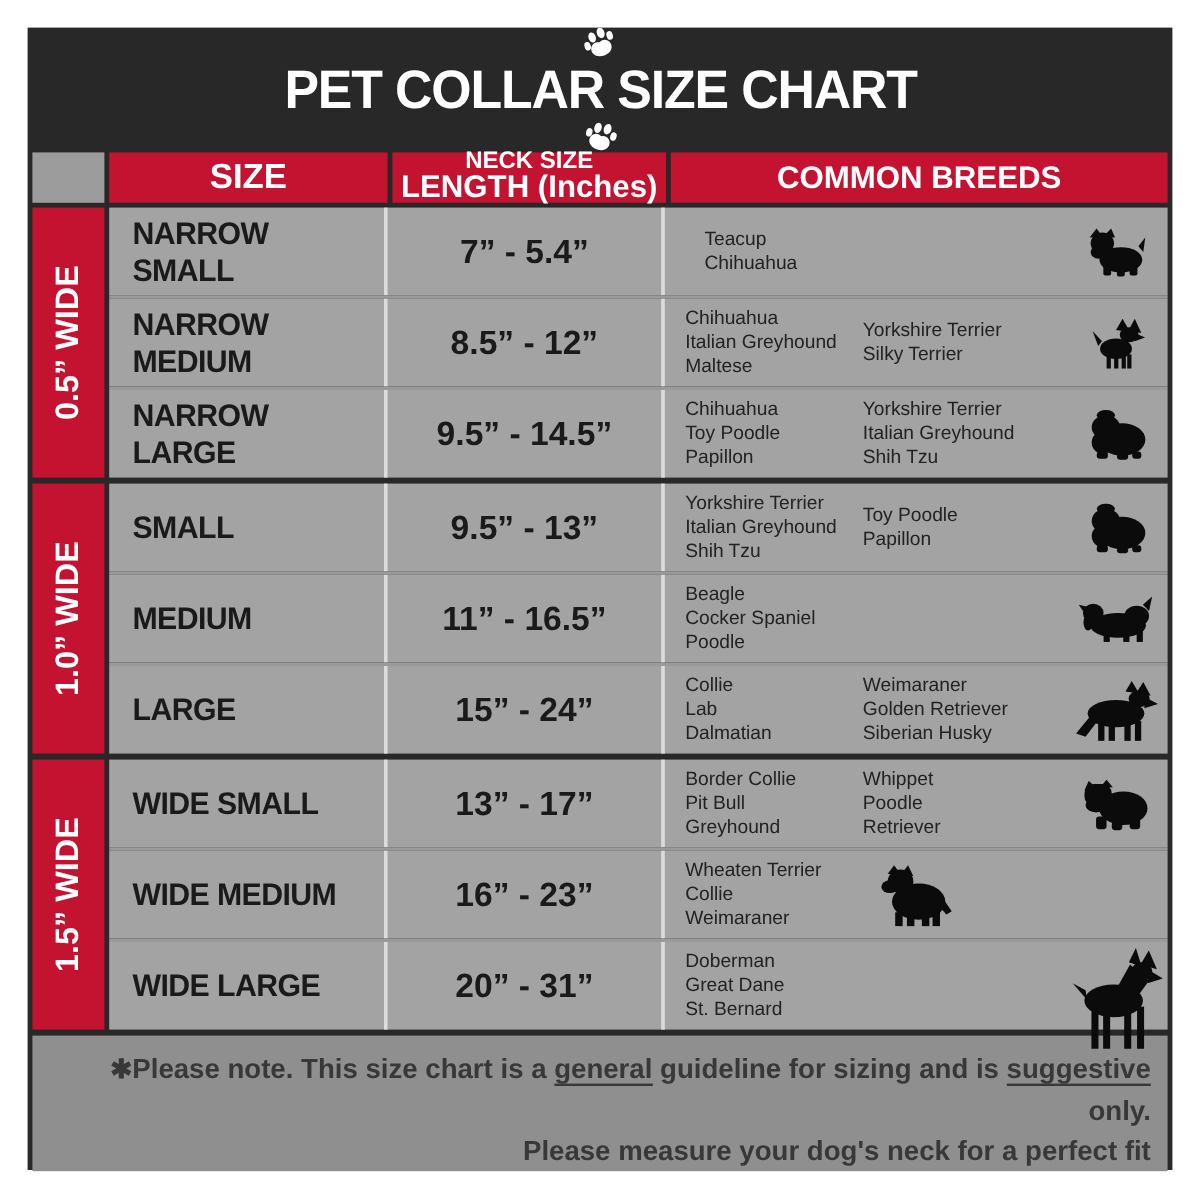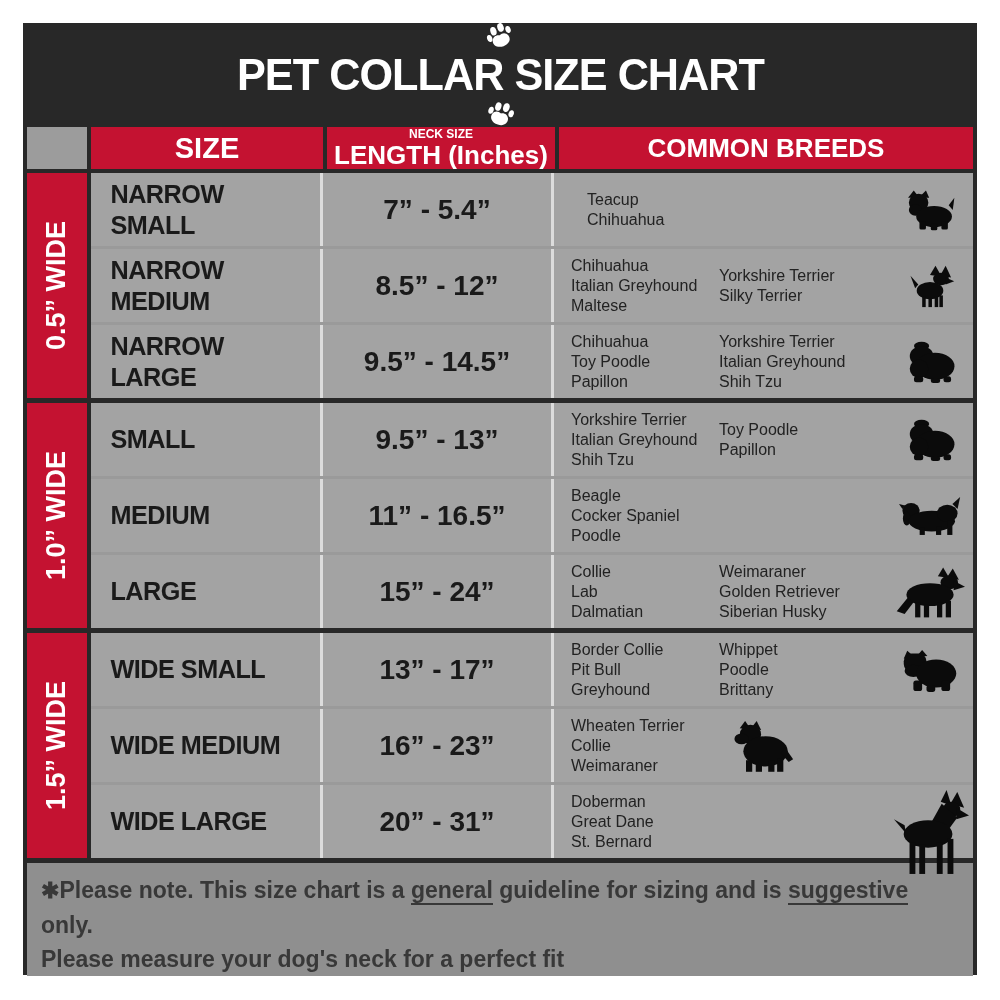--- a/index.html
+++ b/index.html
@@ -14,21 +14,21 @@
     letter-spacing:-1px; transform:scaleX(0.96); }
   .paw { width:52px; height:48px; }
 
   
   .thead { display:flex; gap:4px; margin:0 4px 4px; height:58px; }
   .corner { width:60px; background:#9C9C9C; }
   .hcell { background:#C41231; color:#ffffff; display:flex; flex-direction:column;
     align-items:center; justify-content:center; font-weight:bold; }
   .hcell.size { width:232px; font-size:29px; }
   .hcell.neck { width:228px; }
-  .hcell.neck .small { font-size:12px; line-height:15px; }
+  .hcell.neck .small { font-size:20px; line-height:15px; }
   .hcell.neck .big   { font-size:26px; line-height:27px; }
   .hcell.breeds { flex:1; font-size:26px; }
 
   
   .section { display:flex; gap:4px; margin:0 4px 5px; }
   .redbar { width:60px; background:#C41231; display:flex; align-items:center;
     justify-content:center; overflow:hidden; }
   .vlabel { color:#ffffff; font-weight:bold; font-size:27px; white-space:nowrap;
     transform:rotate(-90deg); letter-spacing:0px; }
   .rows { flex:1; display:flex; flex-direction:column; }
@@ -43,21 +43,21 @@
   .bcol { font-size:16px; line-height:20px; color:#222222; }
   .bcol.a { width:148px; }
   .bcol.b { flex:1; }
   .icon-cell { width:86px; display:flex; align-items:center; justify-content:center; }
   .dog { fill:#0b0b0b; }
   .dog.tall { position:relative; z-index:3; margin-bottom:-22px; }
 
   
   .footer { flex:1; background:#8F8F8F; margin:0 4px 4px; padding:10px 14px 0 14px; }
   .note-line { font-size:23px; font-weight:bold; color:#383838; line-height:34px;
-    white-space:pre-wrap; }
+    white-space:pre-wrap;text-align:right; }
   .ul { border-bottom:2px solid #383838; }
   .star { font-size:22px; }
 </style>
 </head>
 <body>
 
 <div class="chart">
 
   <div class="titlebar">
     <svg class="paw" viewBox="0 0 40 36">
@@ -295,21 +295,21 @@
         <div class="colsep"></div>
         <div class="cell-breeds">
           <div class="bcol a">
             <div>Border Collie</div>
             <div>Pit Bull</div>
             <div>Greyhound</div>
           </div>
           <div class="bcol b">
             <div>Whippet</div>
             <div>Poodle</div>
-            <div>Brittany</div>
+            <div>Retriever</div>
           </div>
           <div class="icon-cell">
             <svg class="dog" width="56" height="46" viewBox="0 0 64 52">
               <polygon points="6,4 13,10 2,13"></polygon>
                 <polygon points="23,3 29,10 16,11"></polygon>
               <rect x="2" y="7" width="26" height="21" rx="9"></rect>
               <ellipse cx="13" cy="27" rx="10" ry="7"></ellipse>
               <ellipse cx="39" cy="30" rx="23" ry="16"></ellipse>
               <rect x="13" y="38" width="10" height="12" rx="3"></rect>
               <rect x="28" y="43" width="10" height="8" rx="3"></rect>

